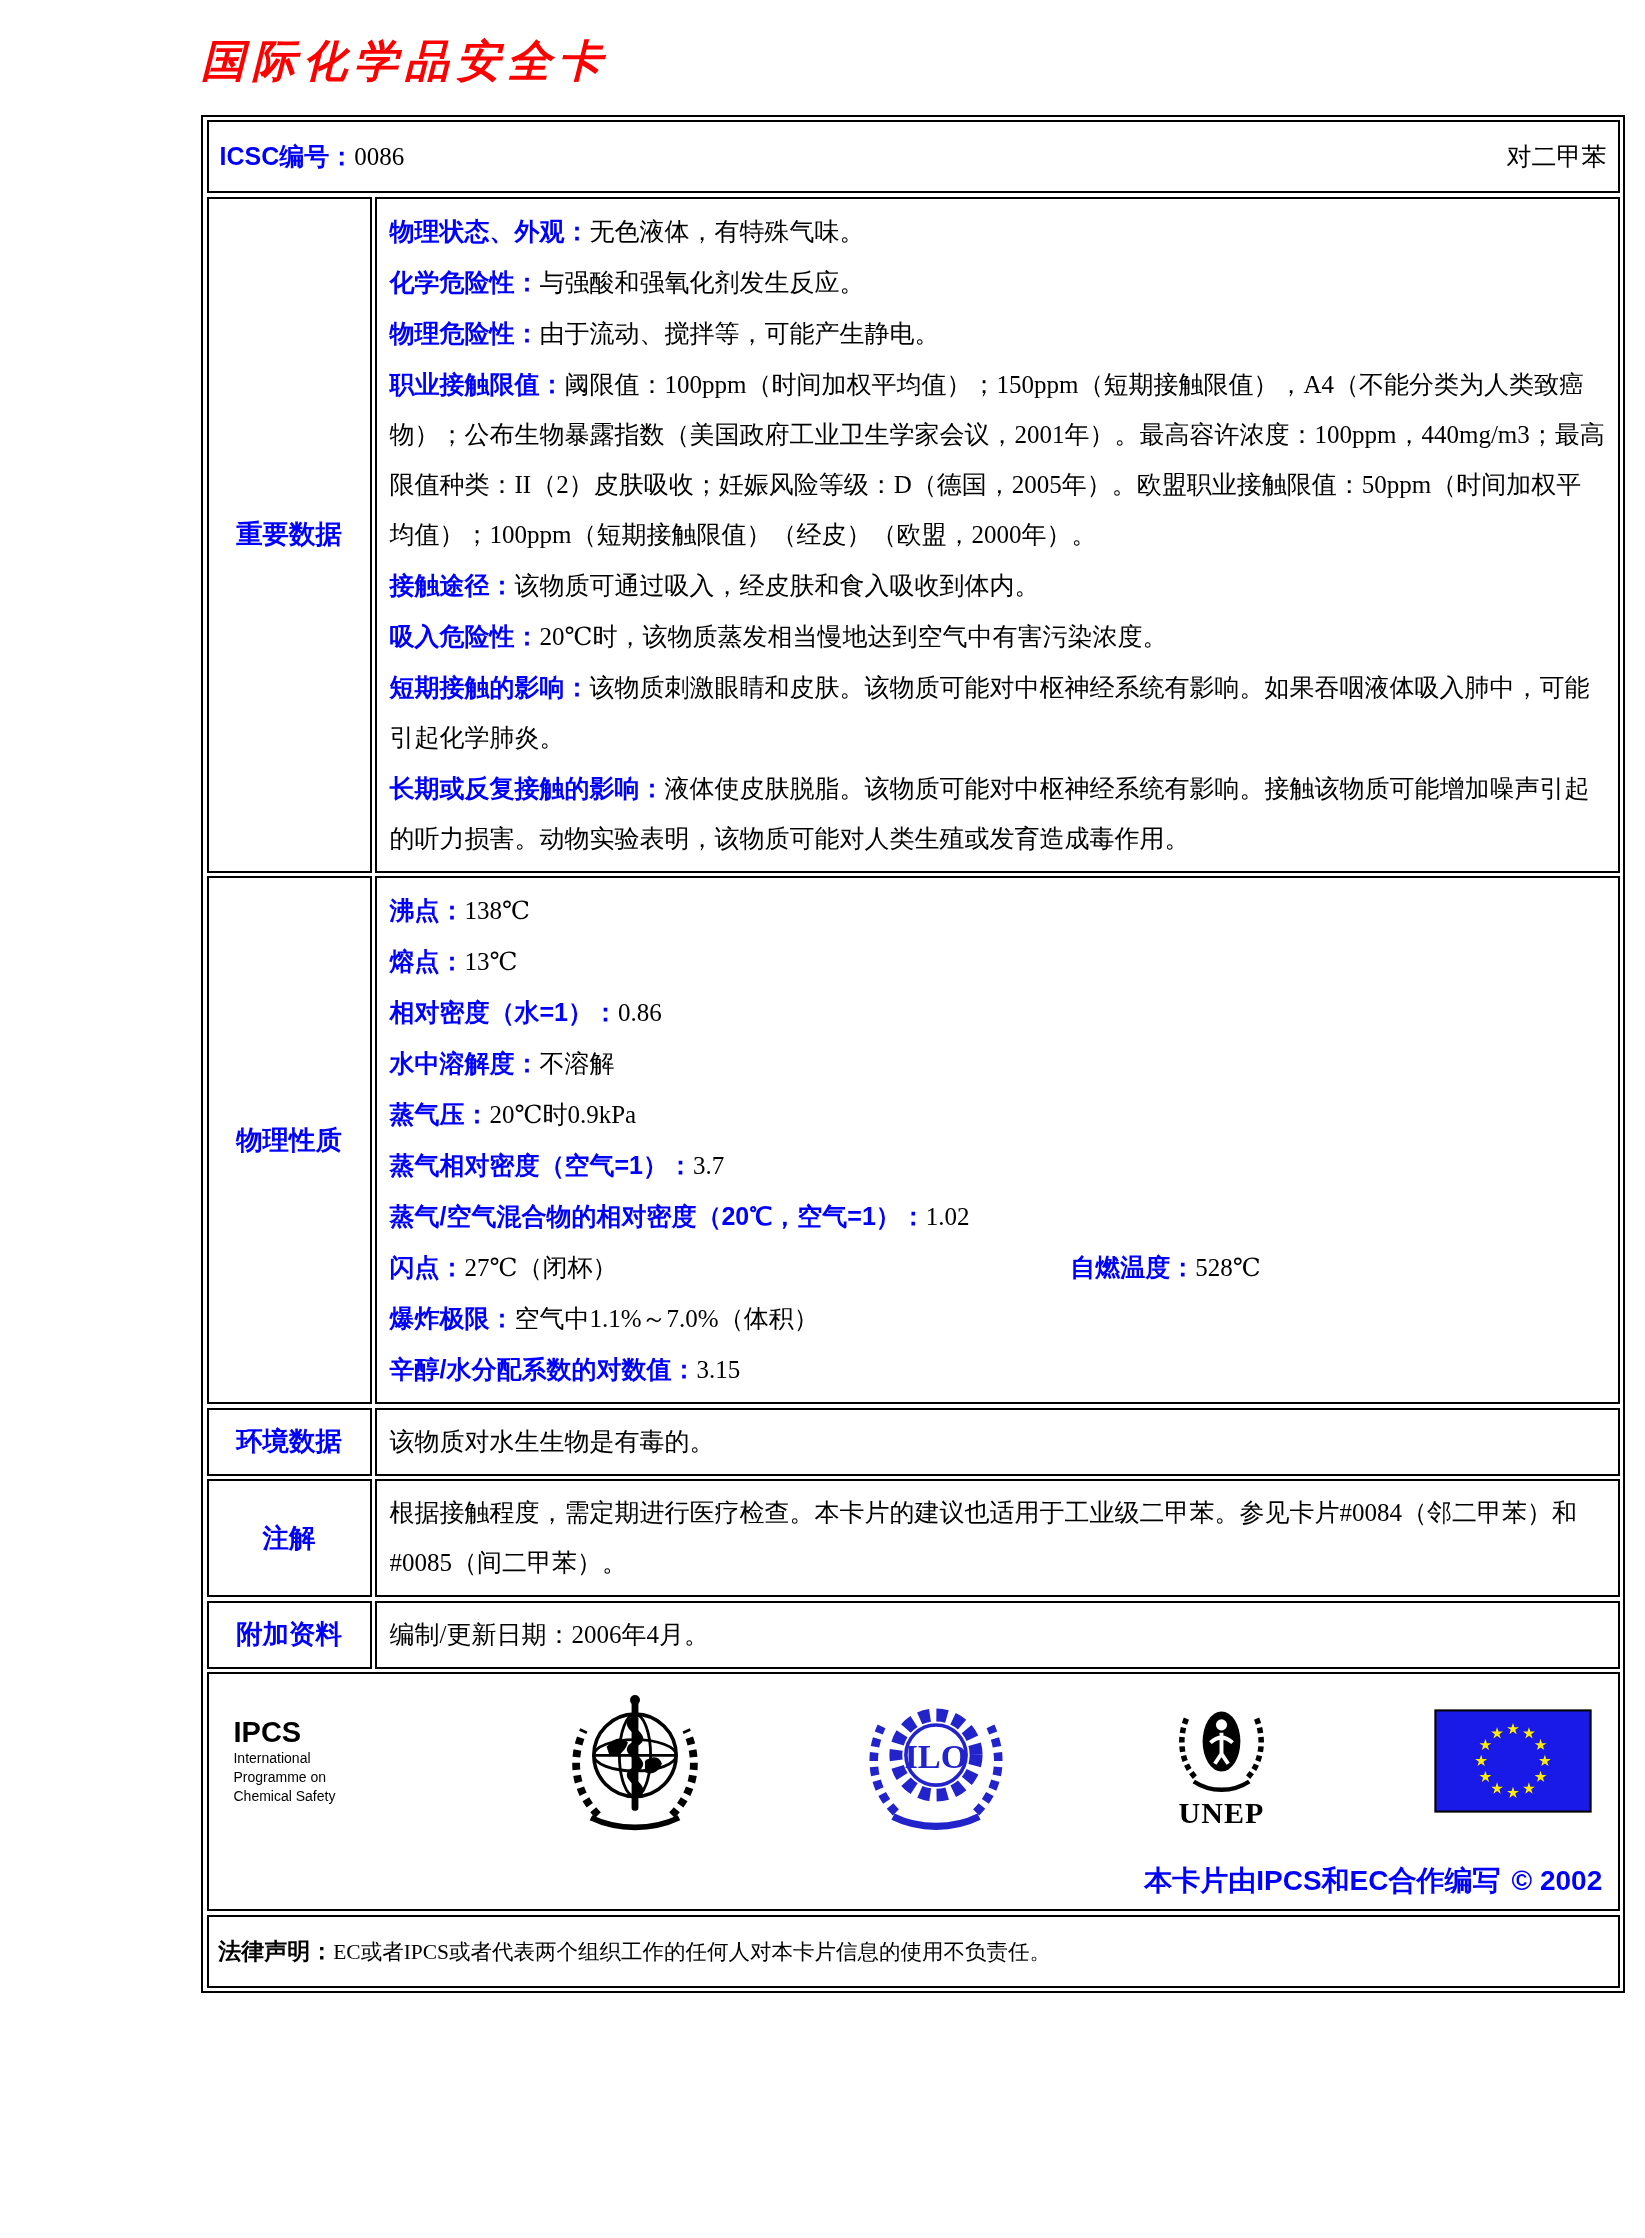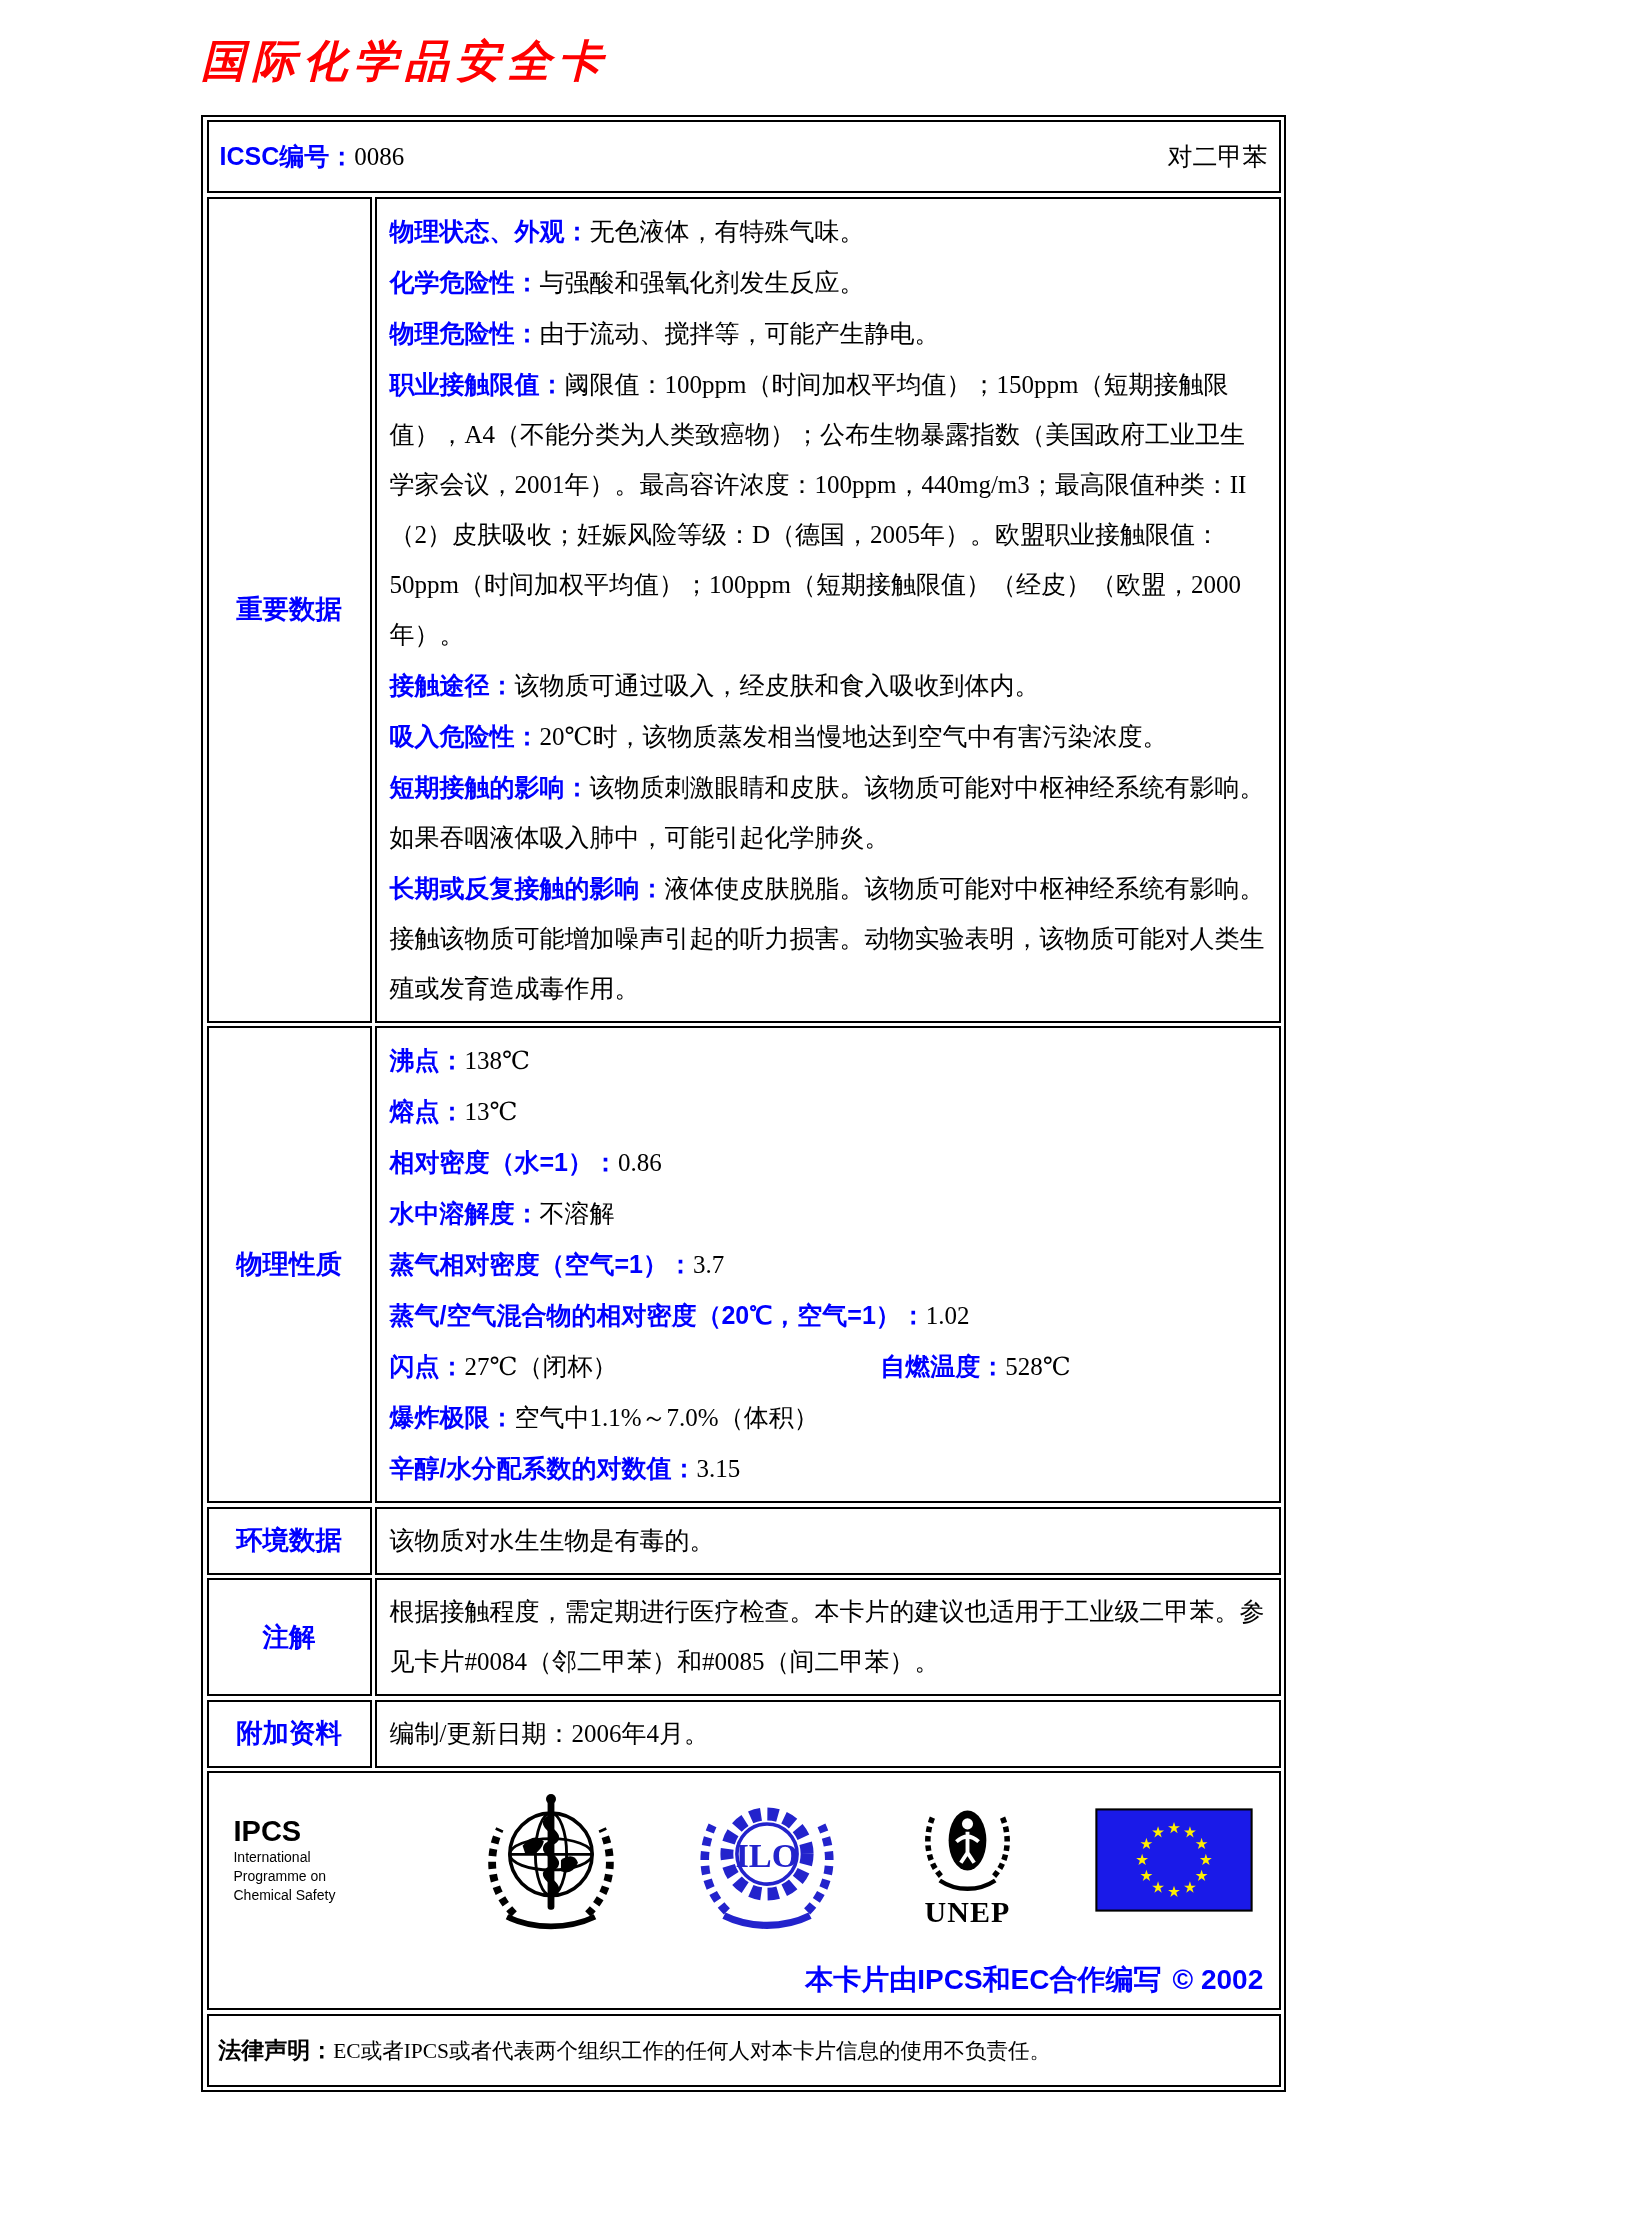--- a/index.html
+++ b/index.html
@@ -16,21 +16,21 @@
     width: 1244px;
     text-align: left;
     font-family: "Liberation Sans", sans-serif;
     font-weight: bold;
     font-size: 44px;
     letter-spacing: 7px;
     color: #FF0000;
     font-style: italic;
   }
   .card {
-    width: 1085px;
+    width: 1424px;
     margin-left: 201px;
     border: 2.8px solid #000;
     padding: 3.5px;
     display: flex;
     flex-direction: column;
     gap: 3.5px;
     background: #fff;
   }
   .trow { display: flex; gap: 3.5px; }
   .cell { border: 2.1px solid #000; background: #fff; }
@@ -125,20 +125,21 @@
     </div>
   </div>
 
   <div class="trow">
     <div class="cell label-cell">物理性质</div>
     <div class="cell content-cell">
       <p class="kv"><span class="k">沸点：</span><span>138℃</span></p>
       <p class="kv"><span class="k">熔点：</span><span>13℃</span></p>
       <p class="kv"><span class="k">相对密度（水=1）：</span><span>0.86</span></p>
       <p class="kv"><span class="k">水中溶解度：</span><span>不溶解</span></p>
+      <p class="kv"><span class="k">蒸气压：</span><span>20℃时0.9kPa</span></p>
       <p class="kv"><span class="k">蒸气相对密度（空气=1）：</span><span>3.7</span></p>
       <p class="kv"><span class="k">蒸气/空气混合物的相对密度（20℃，空气=1）：</span><span>1.02</span></p>
       <div class="kv dual">
         <span class="pair-a"><span class="k">闪点：</span><span>27℃（闭杯）</span></span>
         <span class="pair-b"><span class="k">自燃温度：</span><span>528℃</span></span>
       </div>
       <p class="kv"><span class="k">爆炸极限：</span><span>空气中1.1%～7.0%（体积）</span></p>
       <p class="kv"><span class="k">辛醇/水分配系数的对数值：</span><span>3.15</span></p>
     </div>
   </div>

